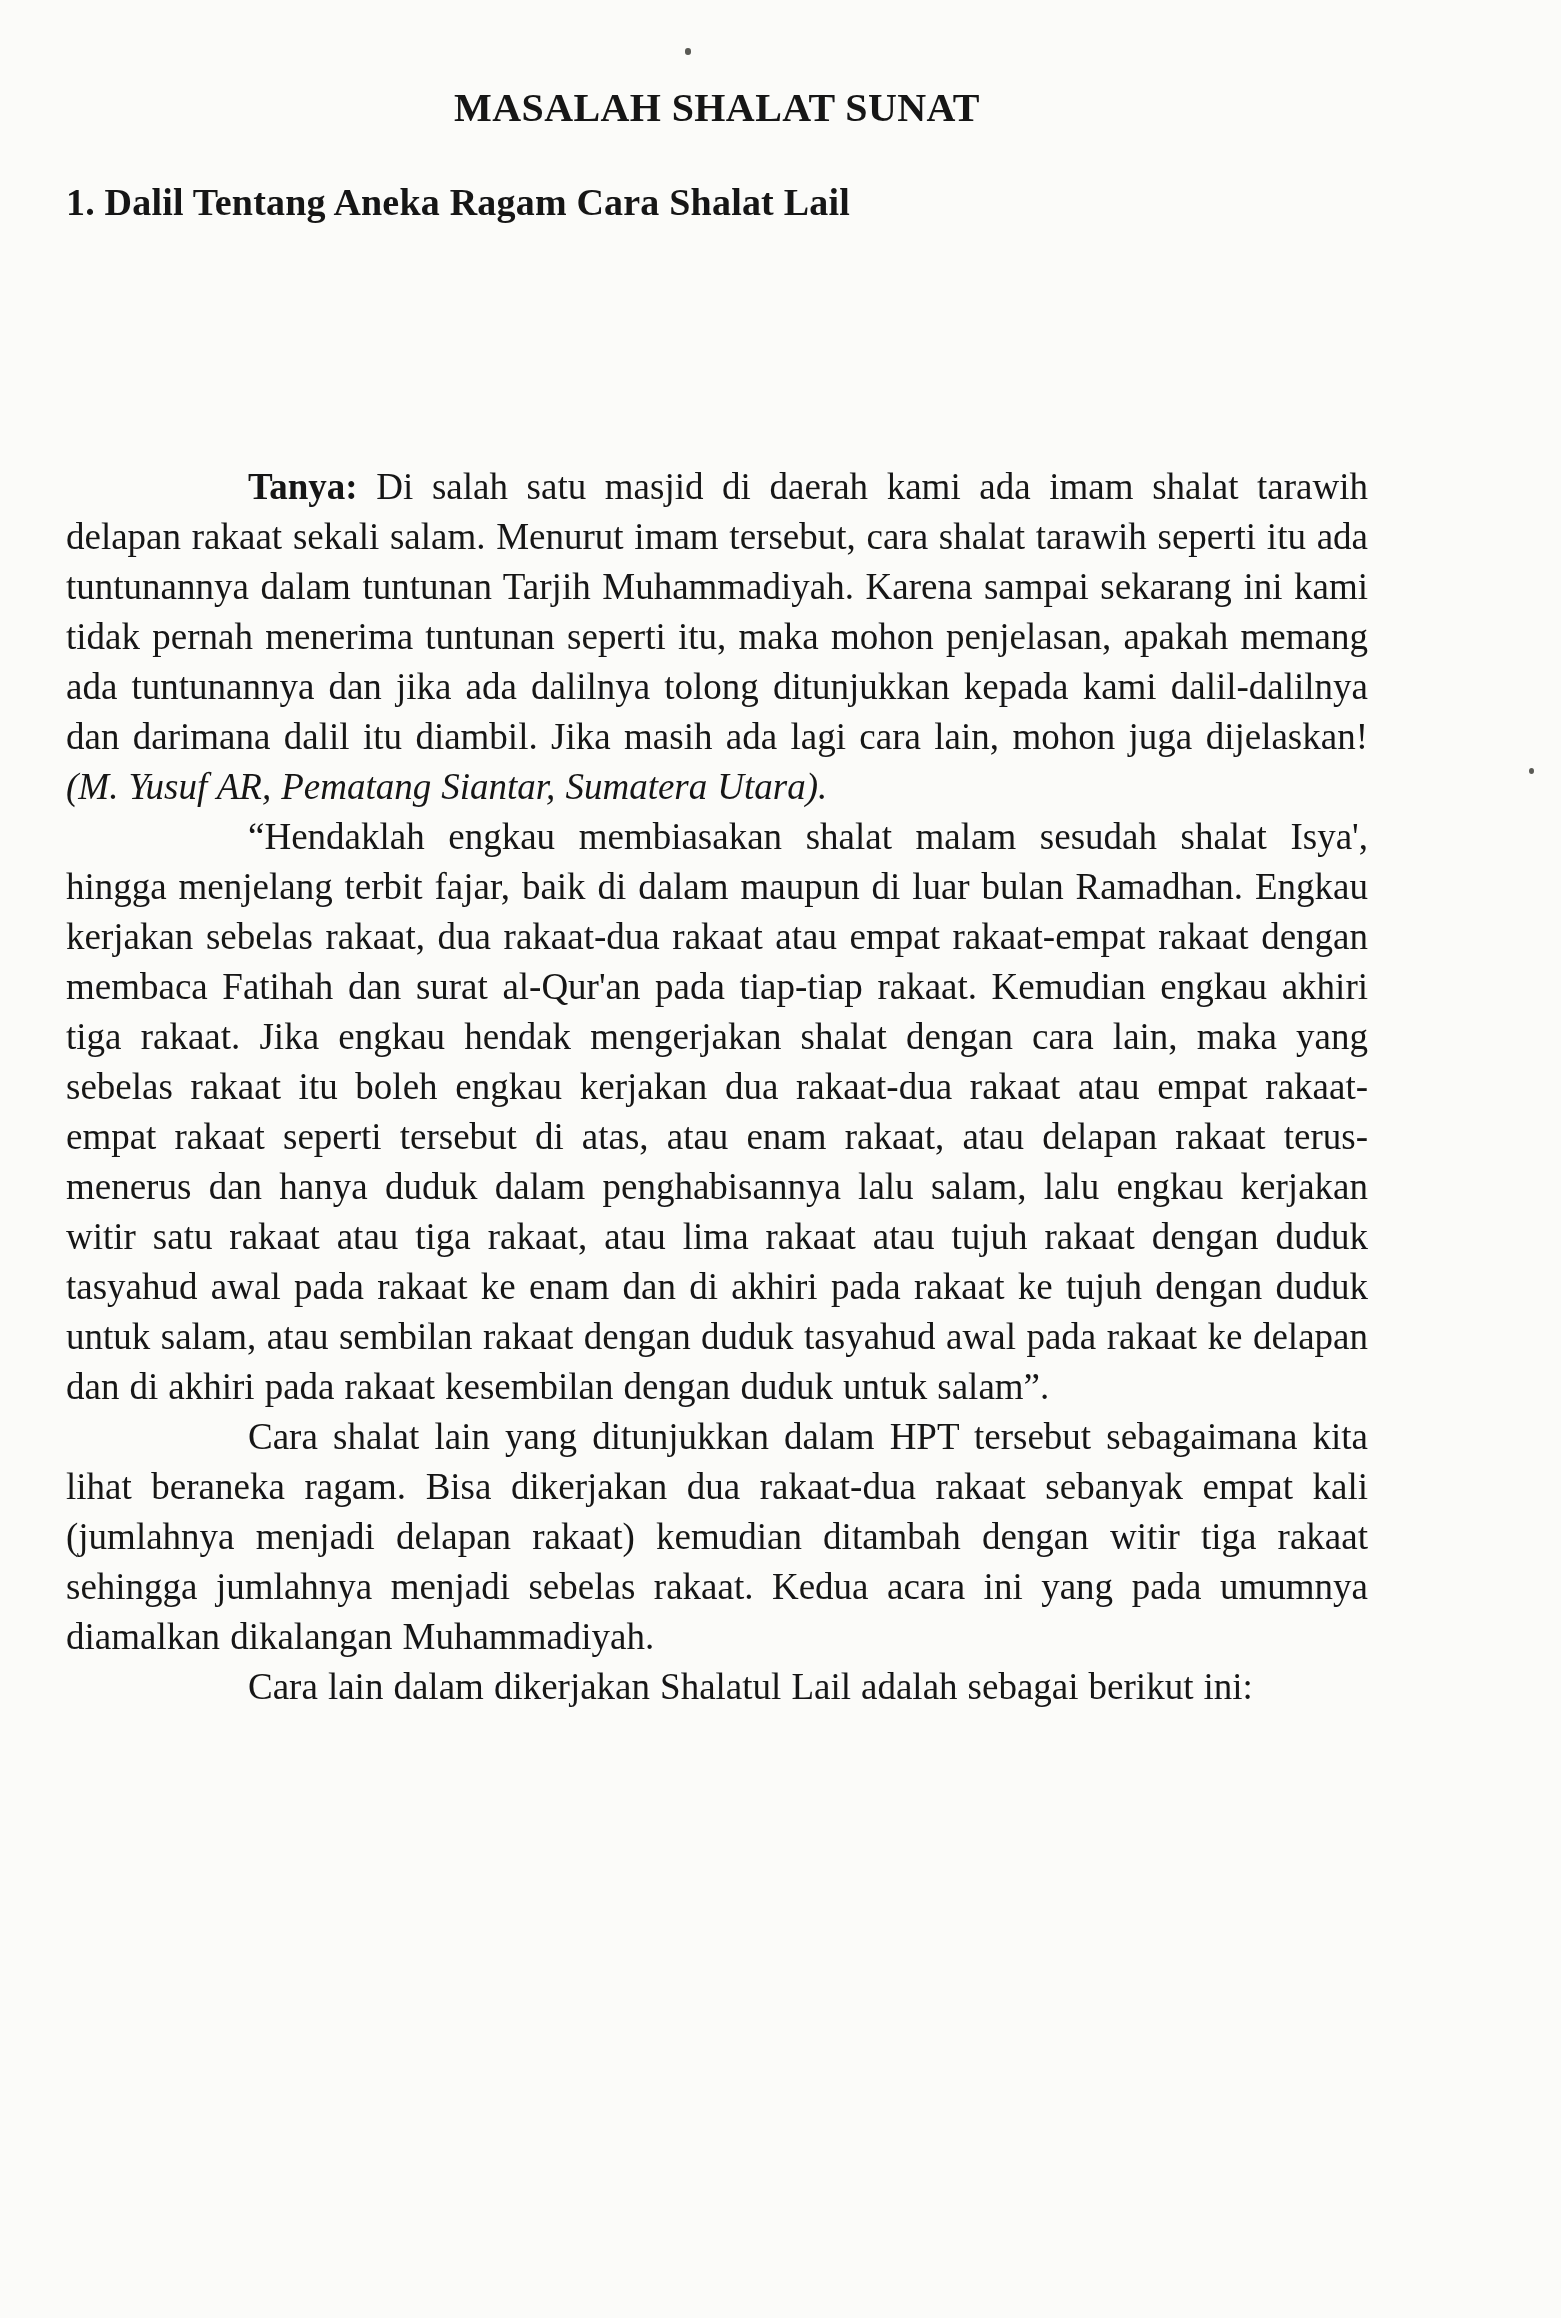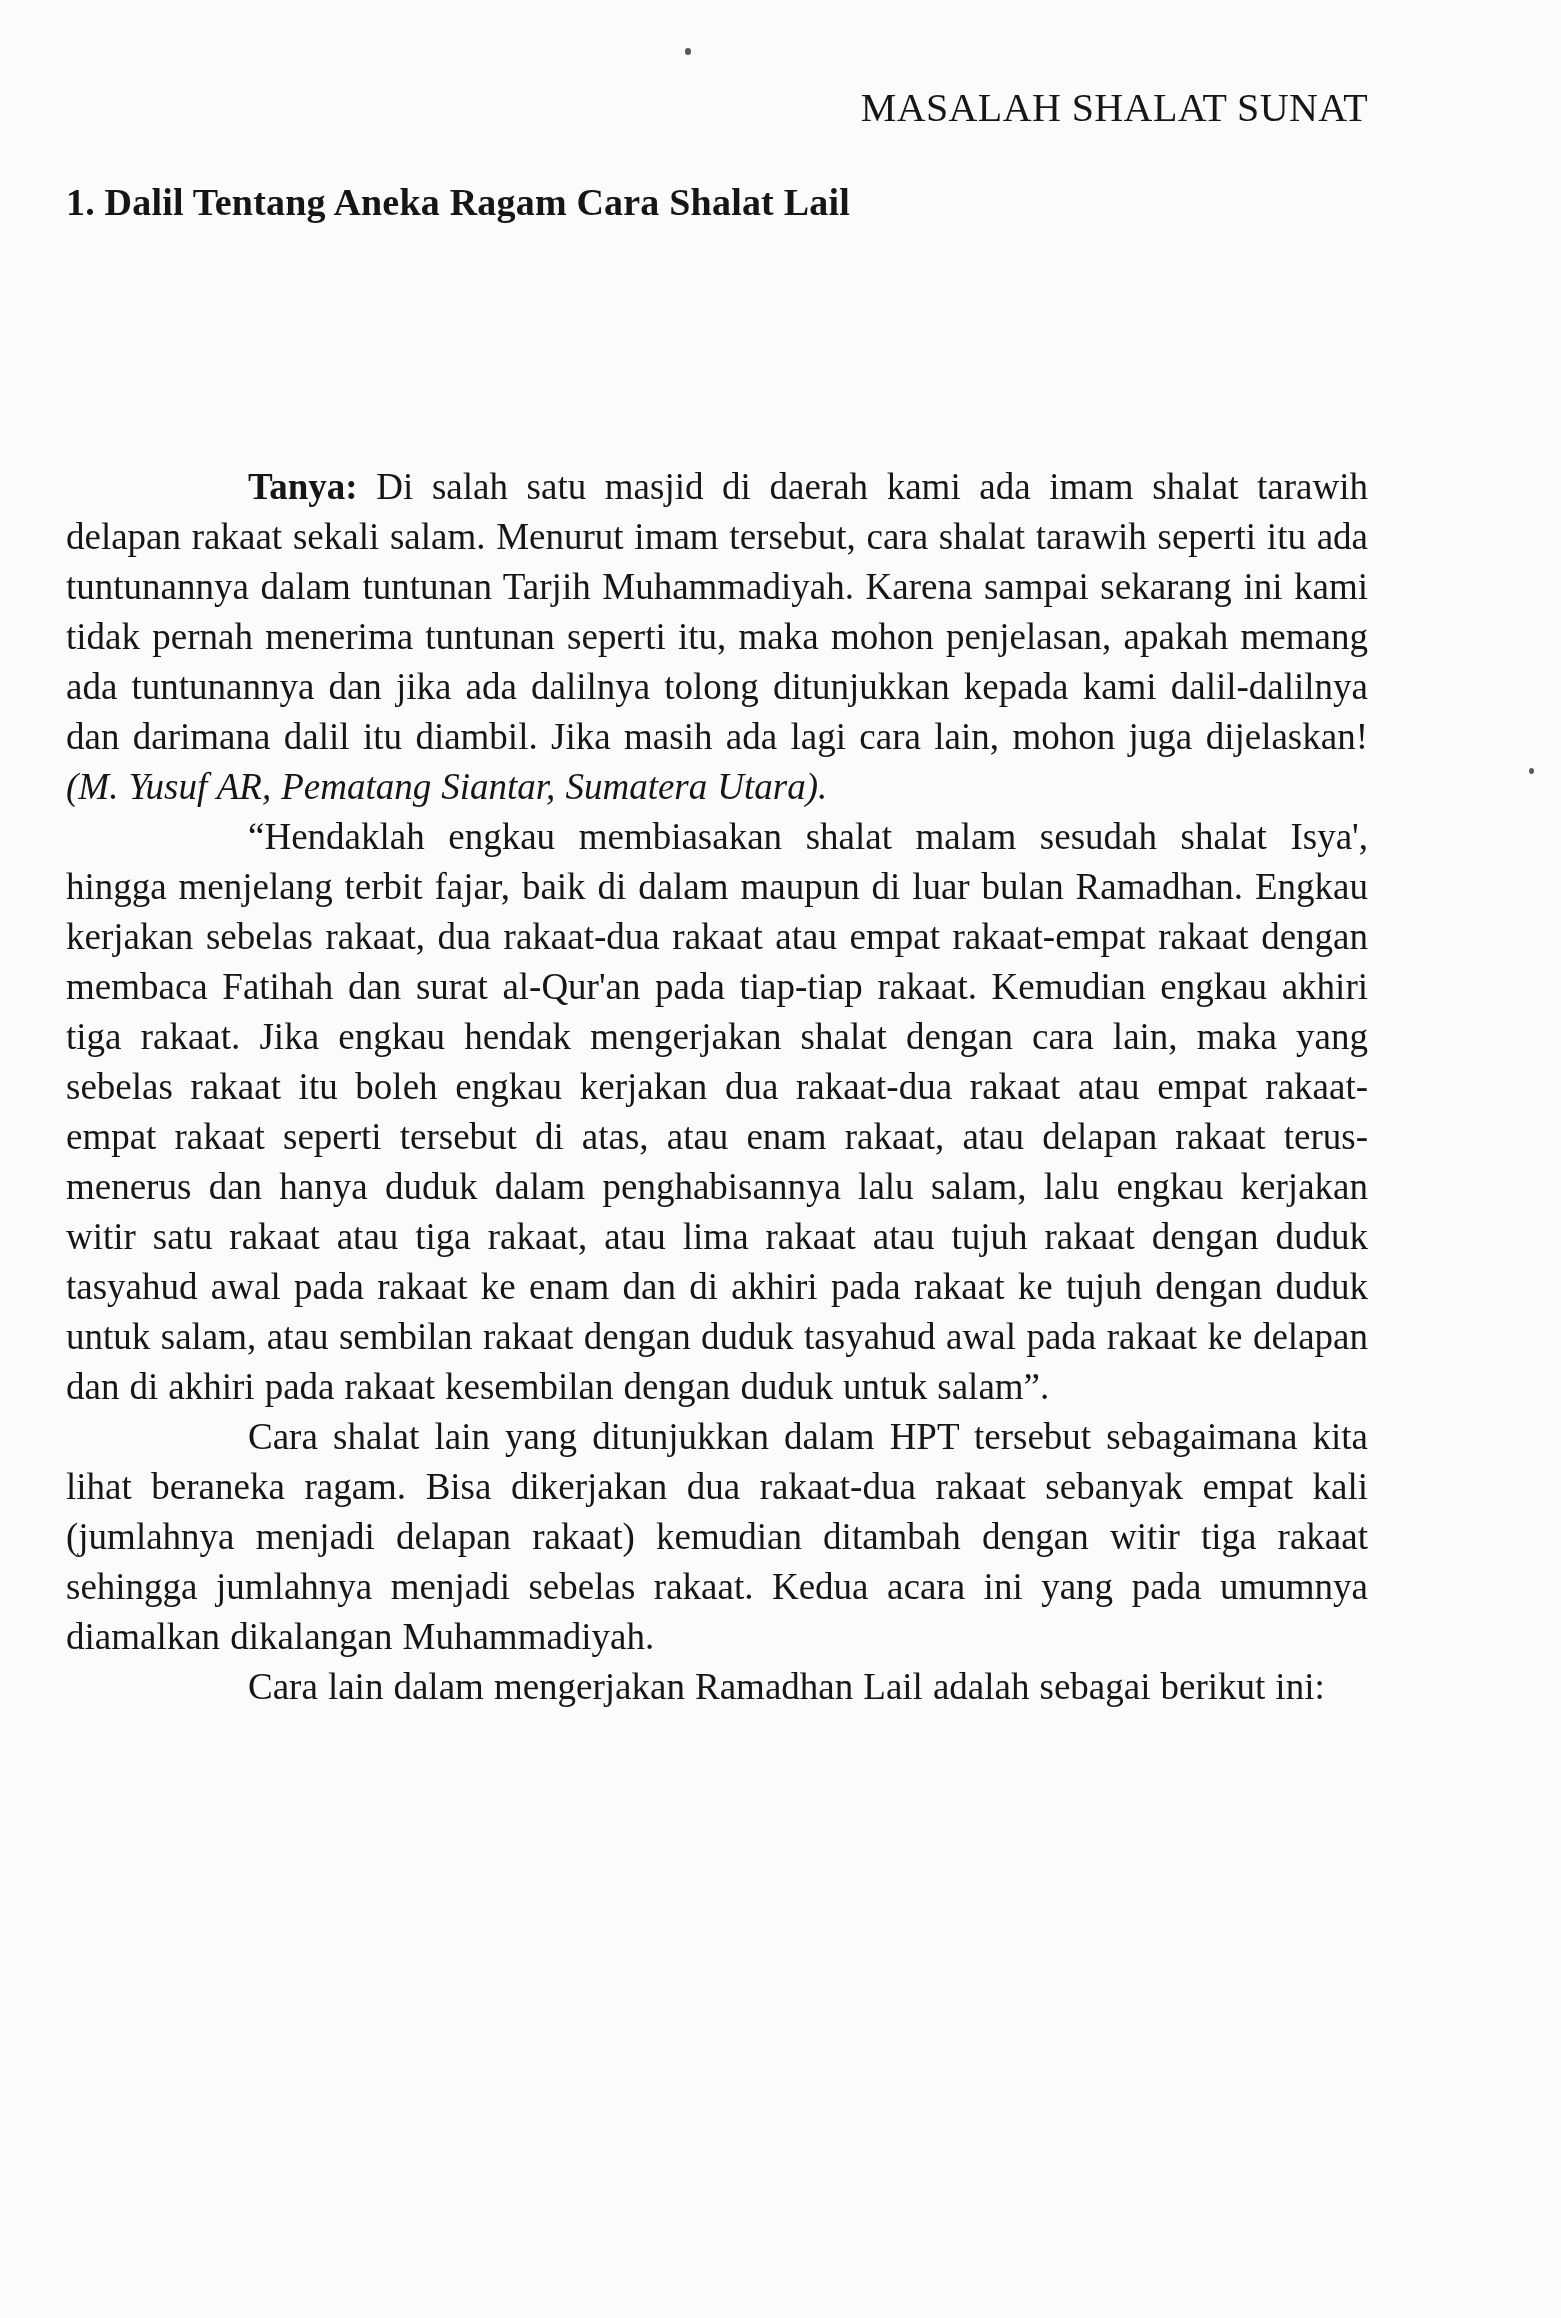--- a/index.html
+++ b/index.html
@@ -23,24 +23,24 @@
     padding: 59px 193px 0 66px;
     position: relative;
   }
   .page-number {
     text-align: right;
     font-size: 38px;
     line-height: 43px;
     margin-right: -36px;
   }
   .title {
-    text-align: right;
+    text-align: center;
     font-size: 40px;
     line-height: 45px;
-    font-weight: normal;
+    font-weight: bold;
     letter-spacing: 0.4px;
     margin: 26.4px 0 0 0;
   }
   .heading {
     font-size: 38px;
     line-height: 43px;
     font-weight: bold;
     margin: 51px 0 16px 0;
     letter-spacing: 0.2px;
   }
@@ -82,18 +82,18 @@
 
   <div class="body-text">
 
     <p class="para"><span class="bold">Tanya:</span><span> Di salah satu masjid di daerah kami ada imam shalat tarawih delapan rakaat sekali salam. Menurut imam tersebut, cara shalat tarawih seperti itu ada tuntunannya dalam tuntunan Tarjih Muhammadiyah. Karena sampai sekarang ini kami tidak pernah menerima tuntunan seperti itu, maka mohon penjelasan, apakah memang ada tuntunannya dan jika ada dalilnya tolong ditunjukkan kepada kami dalil-dalilnya dan darimana dalil itu diambil. Jika masih ada lagi cara lain, mohon juga dijelaskan! </span><span class="italic">(M. Yusuf AR, Pematang Siantar, Sumatera Utara).</span></p>
 
 
     <p class="para">“Hendaklah engkau membiasakan shalat malam sesudah shalat Isya', hingga menjelang terbit fajar, baik di dalam maupun di luar bulan Ramadhan. Engkau kerjakan sebelas rakaat, dua rakaat-dua rakaat atau empat rakaat-empat rakaat dengan membaca Fatihah dan surat al-Qur'an pada tiap-tiap rakaat. Kemudian engkau akhiri tiga rakaat. Jika engkau hendak mengerjakan shalat dengan cara lain, maka yang sebelas rakaat itu boleh engkau kerjakan dua rakaat-dua rakaat atau empat rakaat-empat rakaat seperti tersebut di atas, atau enam rakaat, atau delapan rakaat terus-menerus dan hanya duduk dalam penghabisannya lalu salam, lalu engkau kerjakan witir satu rakaat atau tiga rakaat, atau lima rakaat atau tujuh rakaat dengan duduk tasyahud awal pada rakaat ke enam dan di akhiri pada rakaat ke tujuh dengan duduk untuk salam, atau sembilan rakaat dengan duduk tasyahud awal pada rakaat ke delapan dan di akhiri pada rakaat kesembilan dengan duduk untuk salam”.</p>
 
     <p class="para">Cara shalat lain yang ditunjukkan dalam HPT tersebut sebagaimana kita lihat beraneka ragam. Bisa dikerjakan dua rakaat-dua rakaat sebanyak empat kali (jumlahnya menjadi delapan rakaat) kemudian ditambah dengan witir tiga rakaat sehingga jumlahnya menjadi sebelas rakaat. Kedua acara ini yang pada umumnya diamalkan dikalangan Muhammadiyah.</p>
 
-    <p class="para">Cara lain dalam mengerjakan Ramadhan Lail adalah sebagai berikut ini:</p>
+    <p class="para">Cara lain dalam dikerjakan Shalatul Lail adalah sebagai berikut ini:</p>
 
   </div>
 
 </div>
 
 
 </body></html>

